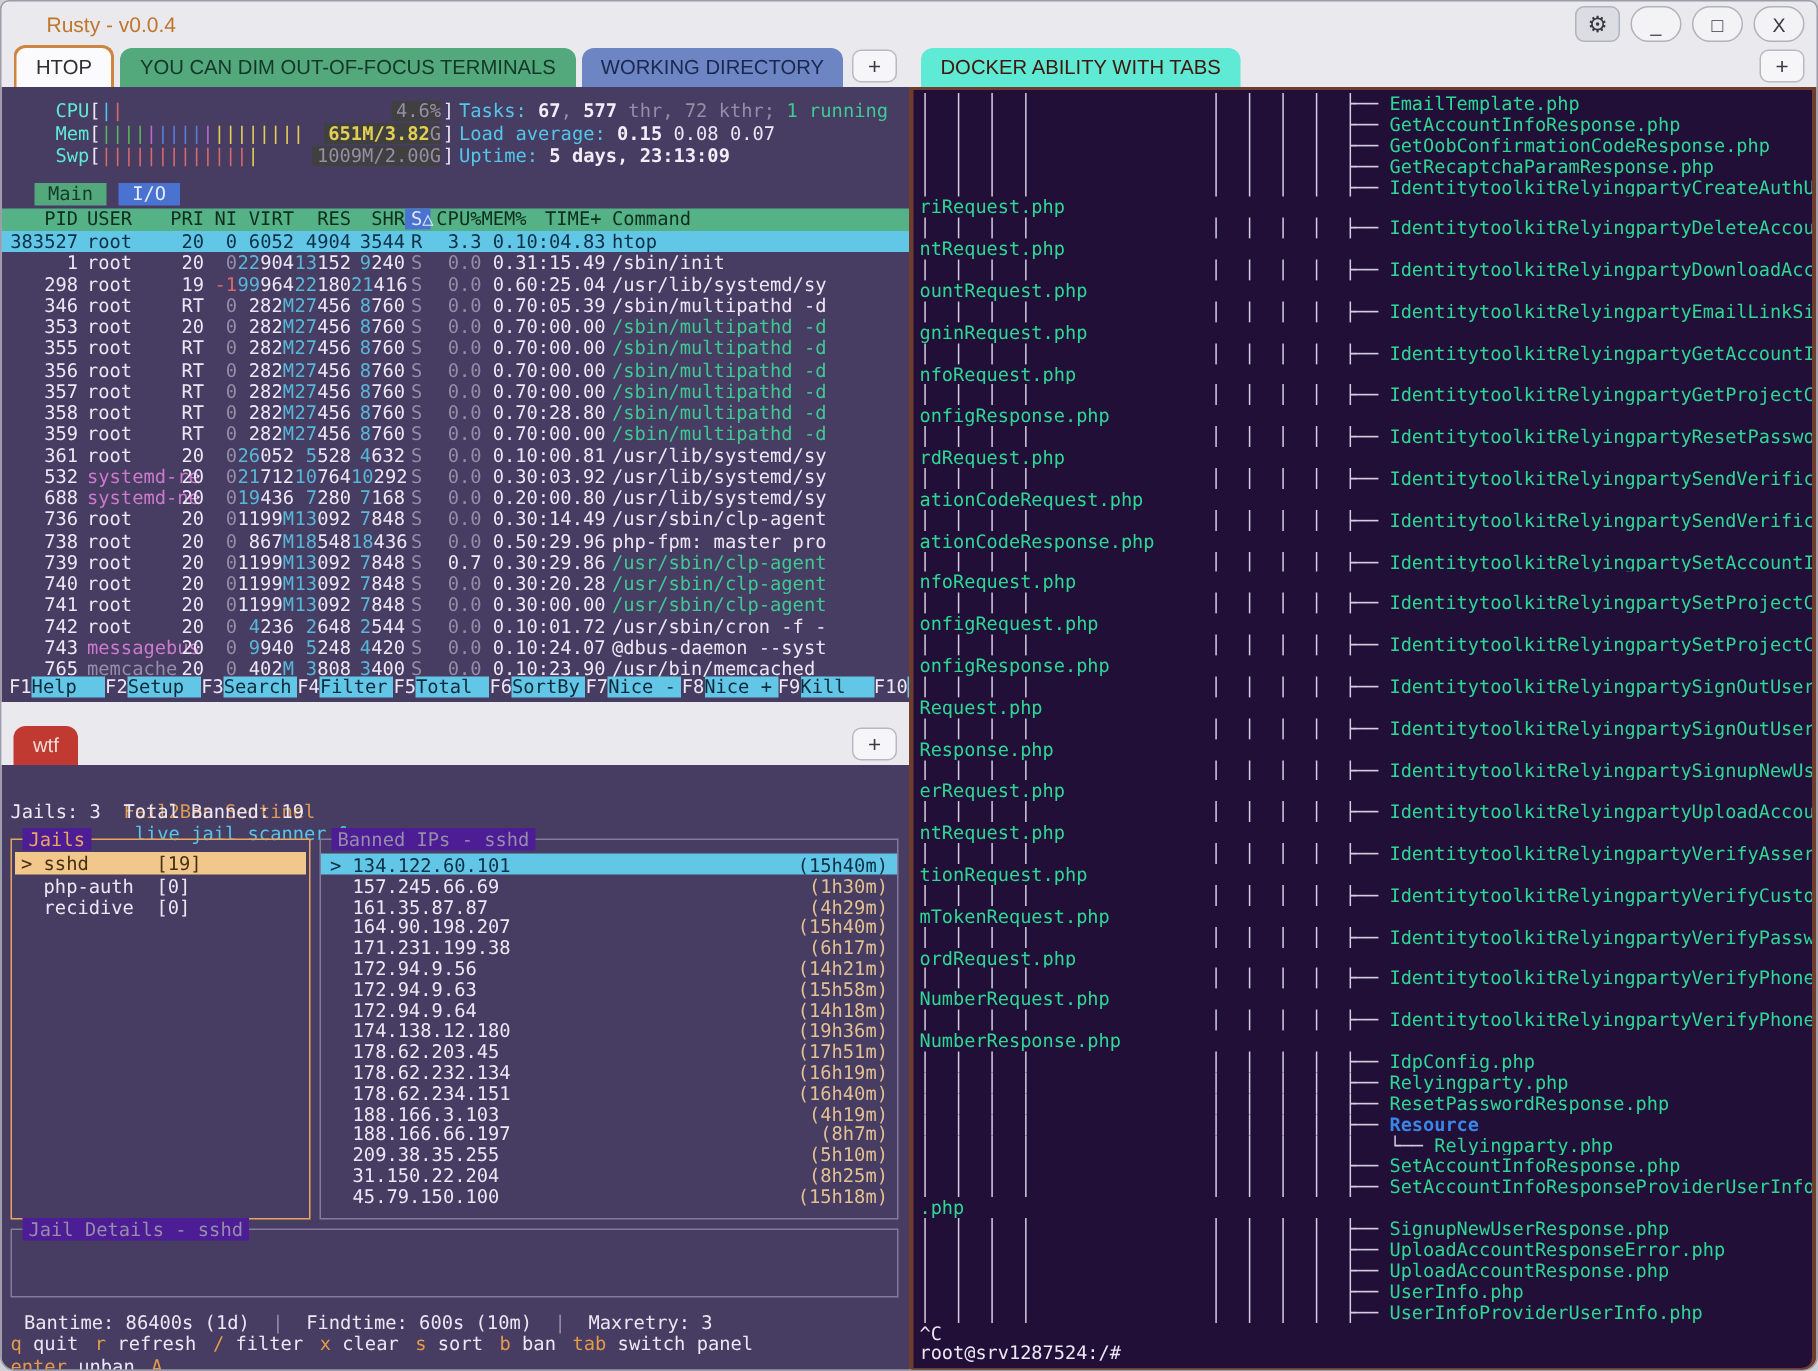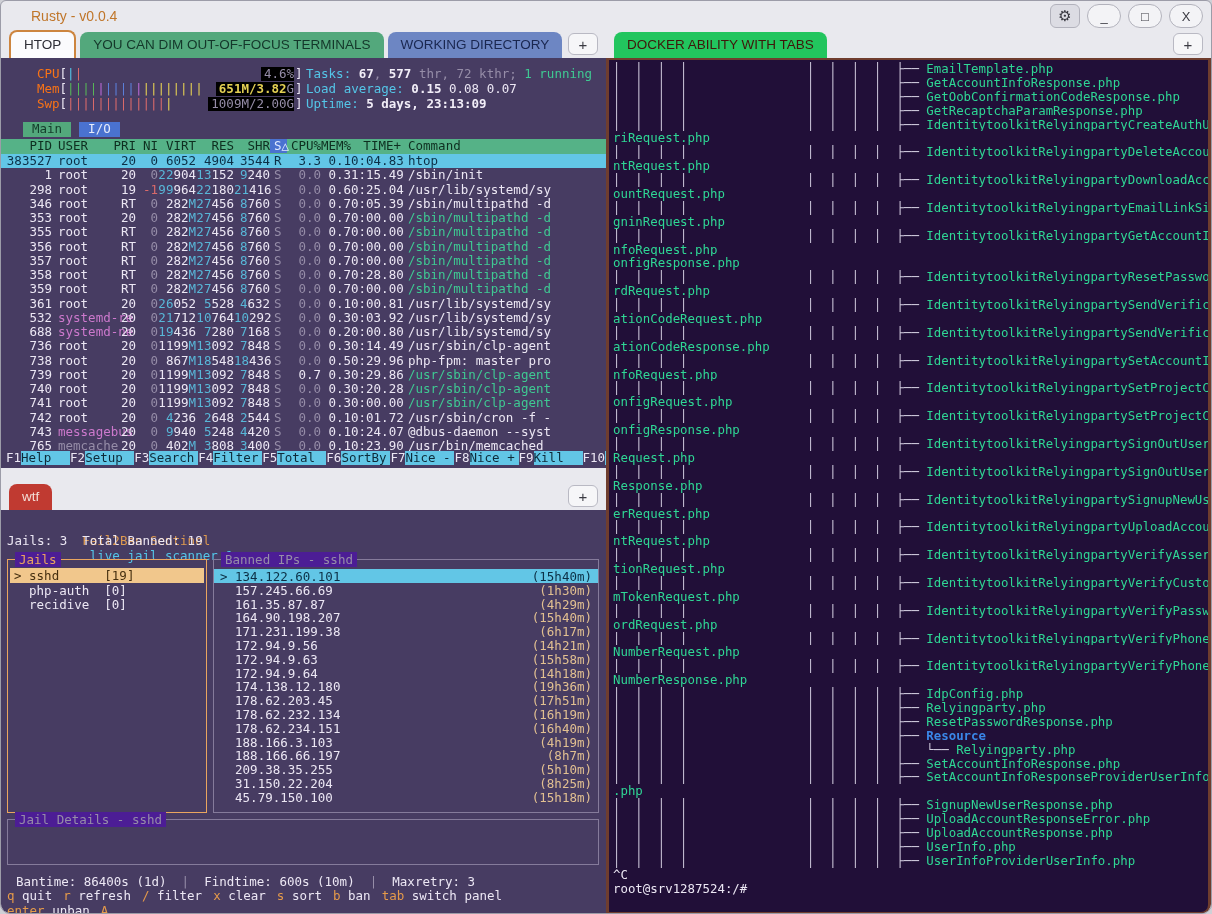--- a/index.html
+++ b/index.html
@@ -16,43 +16,43 @@
     justify-content:center;cursor:default;}
   .wbtn.gear{border-radius:6px;background:#dcdce3;min-width:30px;font-size:15px;}
   
   .tabbar{height:29px;display:flex;}
   .tab-side{width:606px;display:flex;align-items:flex-end;padding-left:6px;}
   .tab{margin:0 2px;padding:5px 13px 6px;border-radius:8px 8px 0 0;font-size:13.5px;
     white-space:nowrap;}
   .tab.active{background:#fbfbfd;border:2px solid #cd853f;border-bottom:none;color:#2e2e36;}
   .tab.green{background:#53a87c;color:#14372a;}
   .tab.blue{background:#6d86c3;color:#1a2750;}
-  .tab.orange{background:#22c55e;color:#40170a;}
+  .tab.orange{background:#5eead4;color:#40170a;}
   .tab.red{background:#c03a31;color:#f2ddd6;}
   .plusbtn{margin-left:auto;margin-right:8px;margin-bottom:3px;width:30px;height:22px;
     border:1px solid #b9b9c3;border-radius:6px;background:#f6f6f8;color:#3a3a42;
     display:flex;align-items:center;justify-content:center;font-size:15px;}
   
   .content{display:flex;height:857px;}
   .left-col{width:606px;display:flex;flex-direction:column;}
   .term{font-family:"DejaVu Sans Mono",monospace;}
   .htop-pane{height:410px;background:#473c62;position:relative;font-size:12.5px;
     line-height:14.3px;overflow:hidden;}
   .wtf-bar{height:42px;background:#e9e9ee;display:flex;align-items:flex-end;padding-left:6px;}
   .f2b-pane{flex:1;background:#473c62;position:relative;font-size:12.5px;overflow:hidden;}
   .right-pane{width:606px;background:#210f38;border:3px solid #6f3d2e;border-top-width:2px;
     border-radius:0 0 10px 3px;padding:2px 0 0 4px;font-size:12.4px;line-height:13.9px;
     overflow:hidden;}
   
   .meters{position:absolute;left:36px;top:9px;}
   .mline{height:15px;white-space:pre;}
-  .mlabel{color:#f97316;}
+  .mlabel{color:#5eead4;}
   .mbrk{color:#ece7f4;}
   .mbar{display:inline-block;width:228px;position:relative;vertical-align:top;overflow:hidden;}
-  .mval{position:absolute;right:1px;top:0;background:#000000;padding-left:3px;}
+  .mval{position:absolute;right:1px;top:0;background:#404040;padding-left:3px;}
   .tick-cyan{color:#54c6e8}.tick-red{color:#d96a6a}.tick-green{color:#57b657}
   .tick-blue{color:#5b7fd9}.tick-magenta{color:#b969d4}.tick-yellow{color:#e3cf53}
   .hinfo{position:absolute;left:305px;top:9px;}
   .hinfo div{height:15px;white-space:pre;}
   .s-cyan{color:#54c6e8}.s-white{color:#f2eef8;font-weight:bold}.s-plain{color:#ece7f4}
   .s-gray{color:#968da8}.s-green{color:#3fc993}.s-yellow{color:#e3cf53;font-weight:bold}
   .s-mag{color:#cd79cd}.s-red{color:#d96a6a}.s-num{color:#58b7d8}
   .vtabs{position:absolute;left:22px;top:64px;display:flex;gap:8px;}
   .vtab{padding:0 9px;height:15px;}
   .vtab.main{background:#53a87c;color:#143b2a;}
@@ -267,20 +267,21 @@
         <div class="trow"><span>│  │  │  │                │  │  │  │  ├── </span><span class="tname">IdentitytoolkitRelyingpartyCreateAuthU</span></div>
         <div class="trow"><span class="tname">riRequest.php</span></div>
         <div class="trow"><span>│  │  │  │                │  │  │  │  ├── </span><span class="tname">IdentitytoolkitRelyingpartyDeleteAccou</span></div>
         <div class="trow"><span class="tname">ntRequest.php</span></div>
         <div class="trow"><span>│  │  │  │                │  │  │  │  ├── </span><span class="tname">IdentitytoolkitRelyingpartyDownloadAcc</span></div>
         <div class="trow"><span class="tname">ountRequest.php</span></div>
         <div class="trow"><span>│  │  │  │                │  │  │  │  ├── </span><span class="tname">IdentitytoolkitRelyingpartyEmailLinkSi</span></div>
         <div class="trow"><span class="tname">gninRequest.php</span></div>
         <div class="trow"><span>│  │  │  │                │  │  │  │  ├── </span><span class="tname">IdentitytoolkitRelyingpartyGetAccountI</span></div>
         <div class="trow"><span class="tname">nfoRequest.php</span></div>
+        <div class="trow"><span>│  │  │  │                │  │  │  │  ├── </span><span class="tname">IdentitytoolkitRelyingpartyGetProjectC</span></div>
         <div class="trow"><span class="tname">onfigResponse.php</span></div>
         <div class="trow"><span>│  │  │  │                │  │  │  │  ├── </span><span class="tname">IdentitytoolkitRelyingpartyResetPasswo</span></div>
         <div class="trow"><span class="tname">rdRequest.php</span></div>
         <div class="trow"><span>│  │  │  │                │  │  │  │  ├── </span><span class="tname">IdentitytoolkitRelyingpartySendVerific</span></div>
         <div class="trow"><span class="tname">ationCodeRequest.php</span></div>
         <div class="trow"><span>│  │  │  │                │  │  │  │  ├── </span><span class="tname">IdentitytoolkitRelyingpartySendVerific</span></div>
         <div class="trow"><span class="tname">ationCodeResponse.php</span></div>
         <div class="trow"><span>│  │  │  │                │  │  │  │  ├── </span><span class="tname">IdentitytoolkitRelyingpartySetAccountI</span></div>
         <div class="trow"><span class="tname">nfoRequest.php</span></div>
         <div class="trow"><span>│  │  │  │                │  │  │  │  ├── </span><span class="tname">IdentitytoolkitRelyingpartySetProjectC</span></div>

